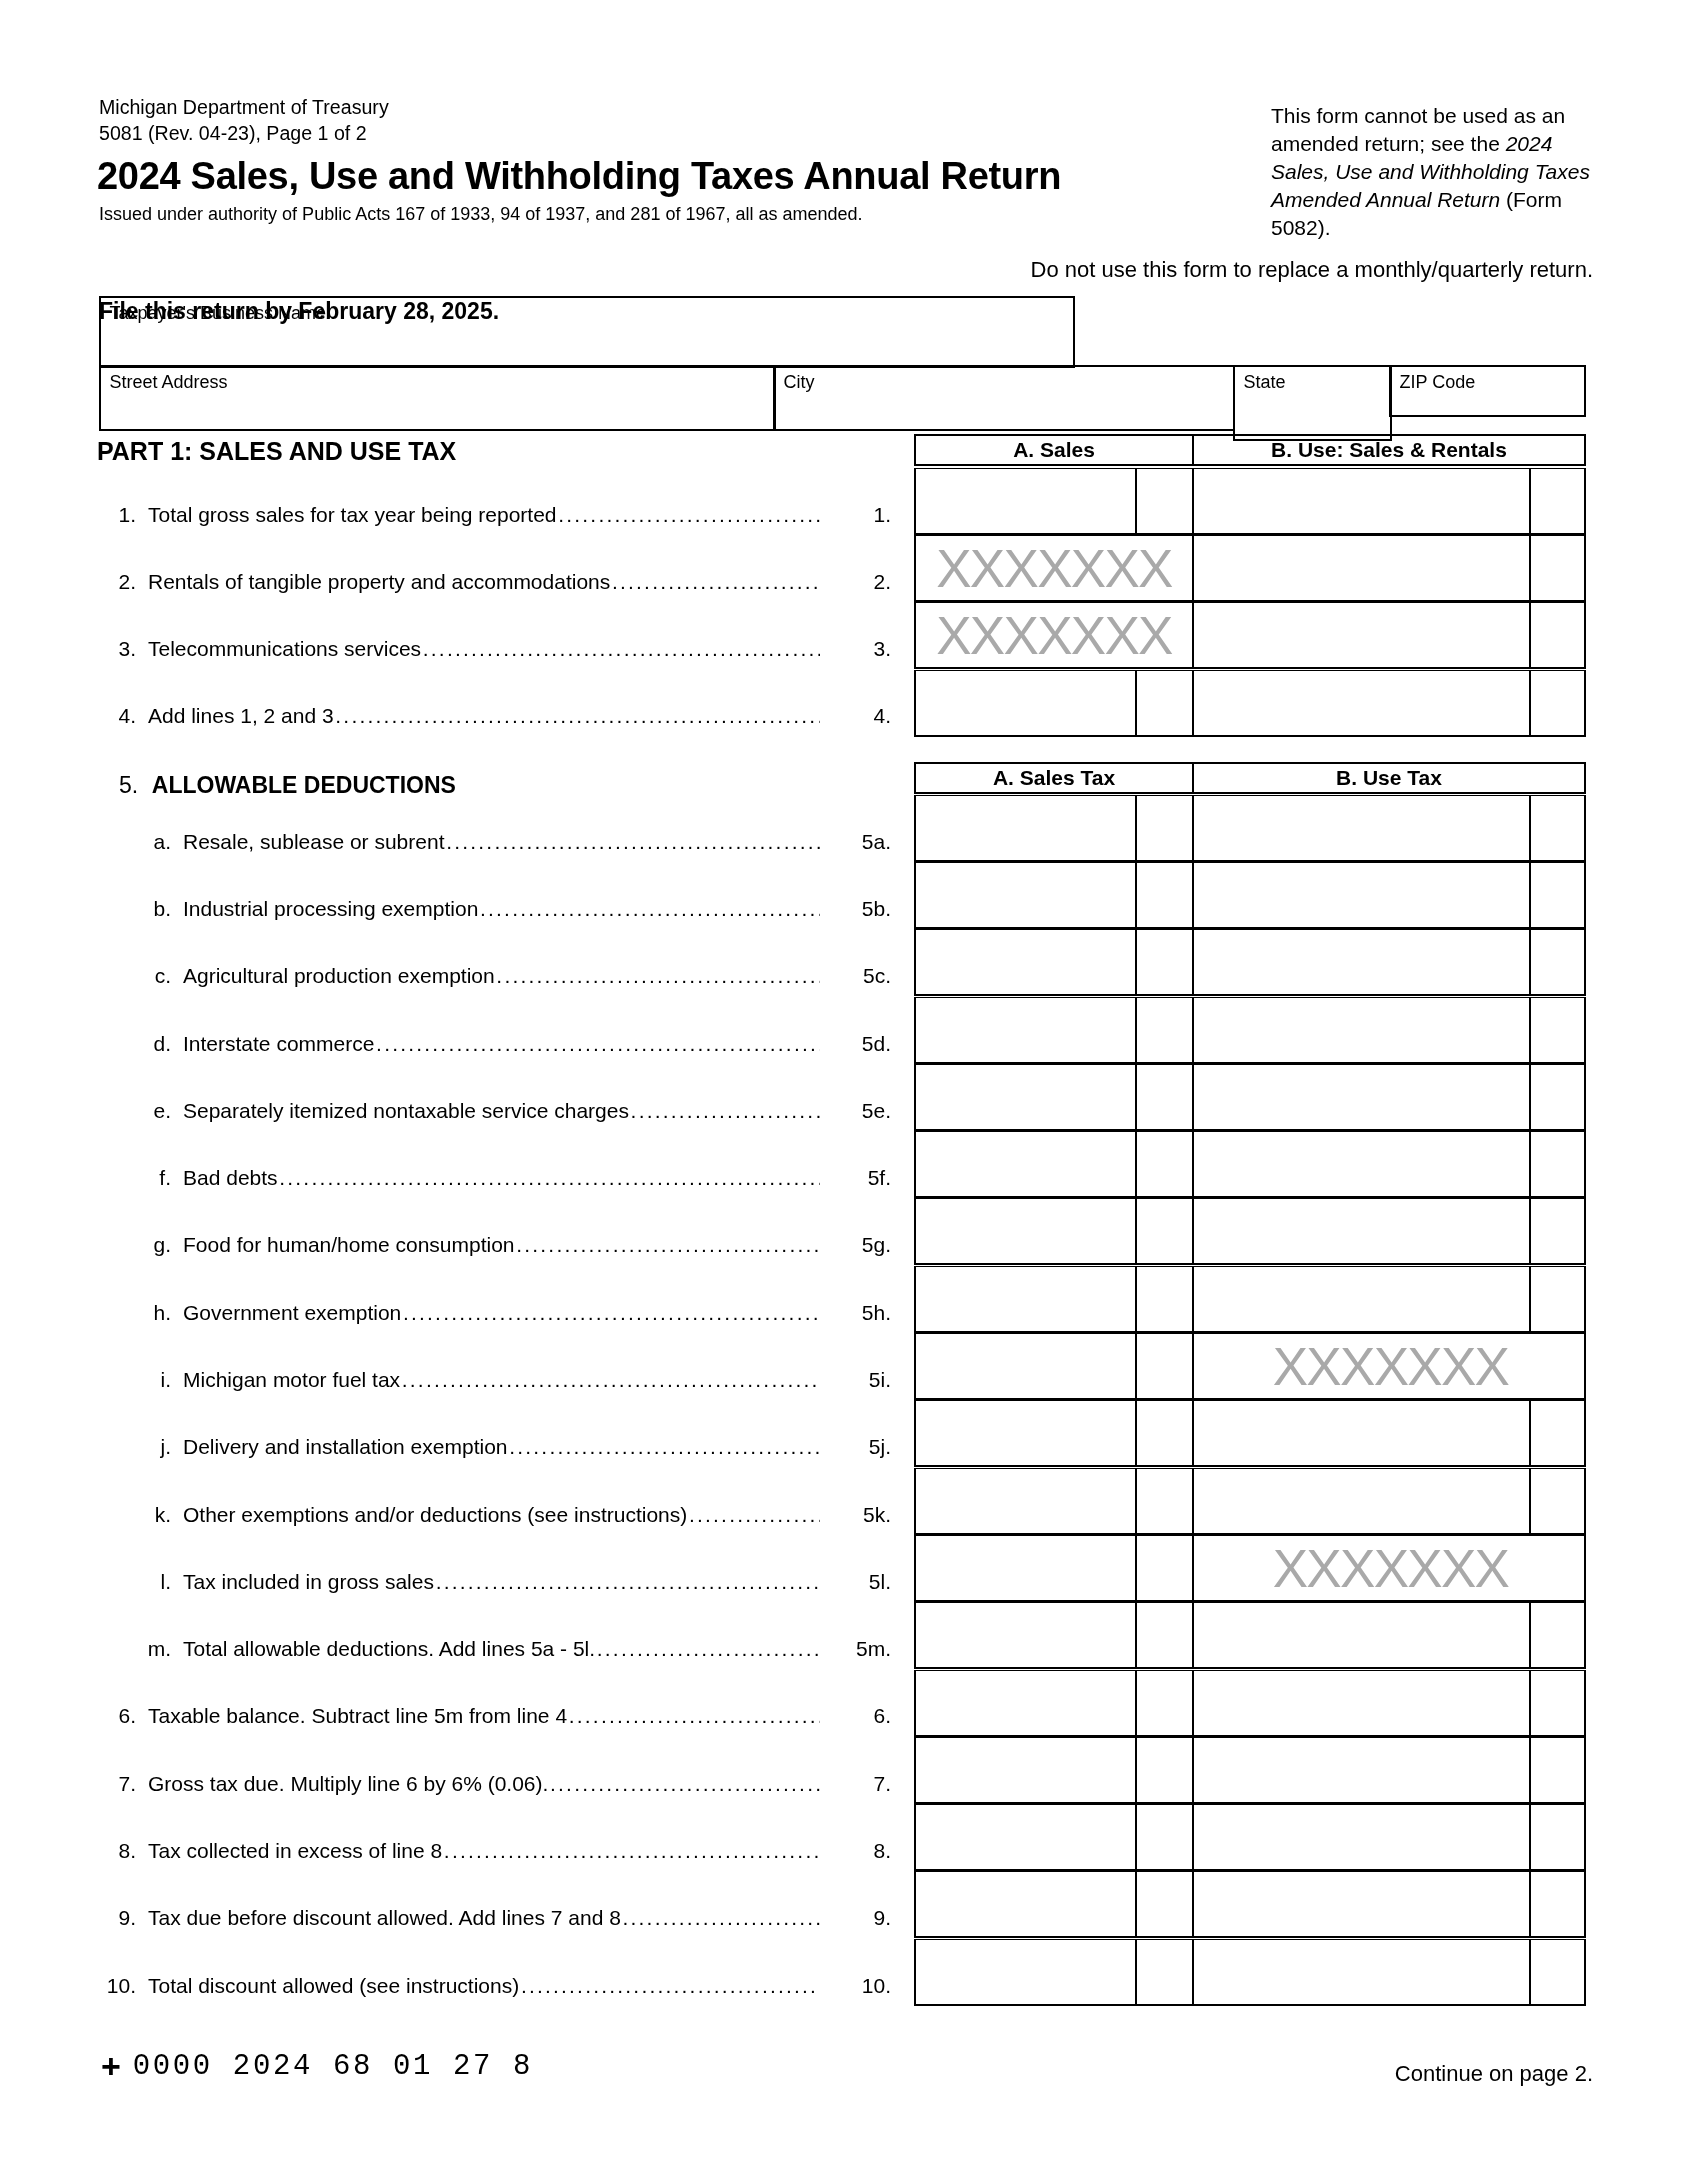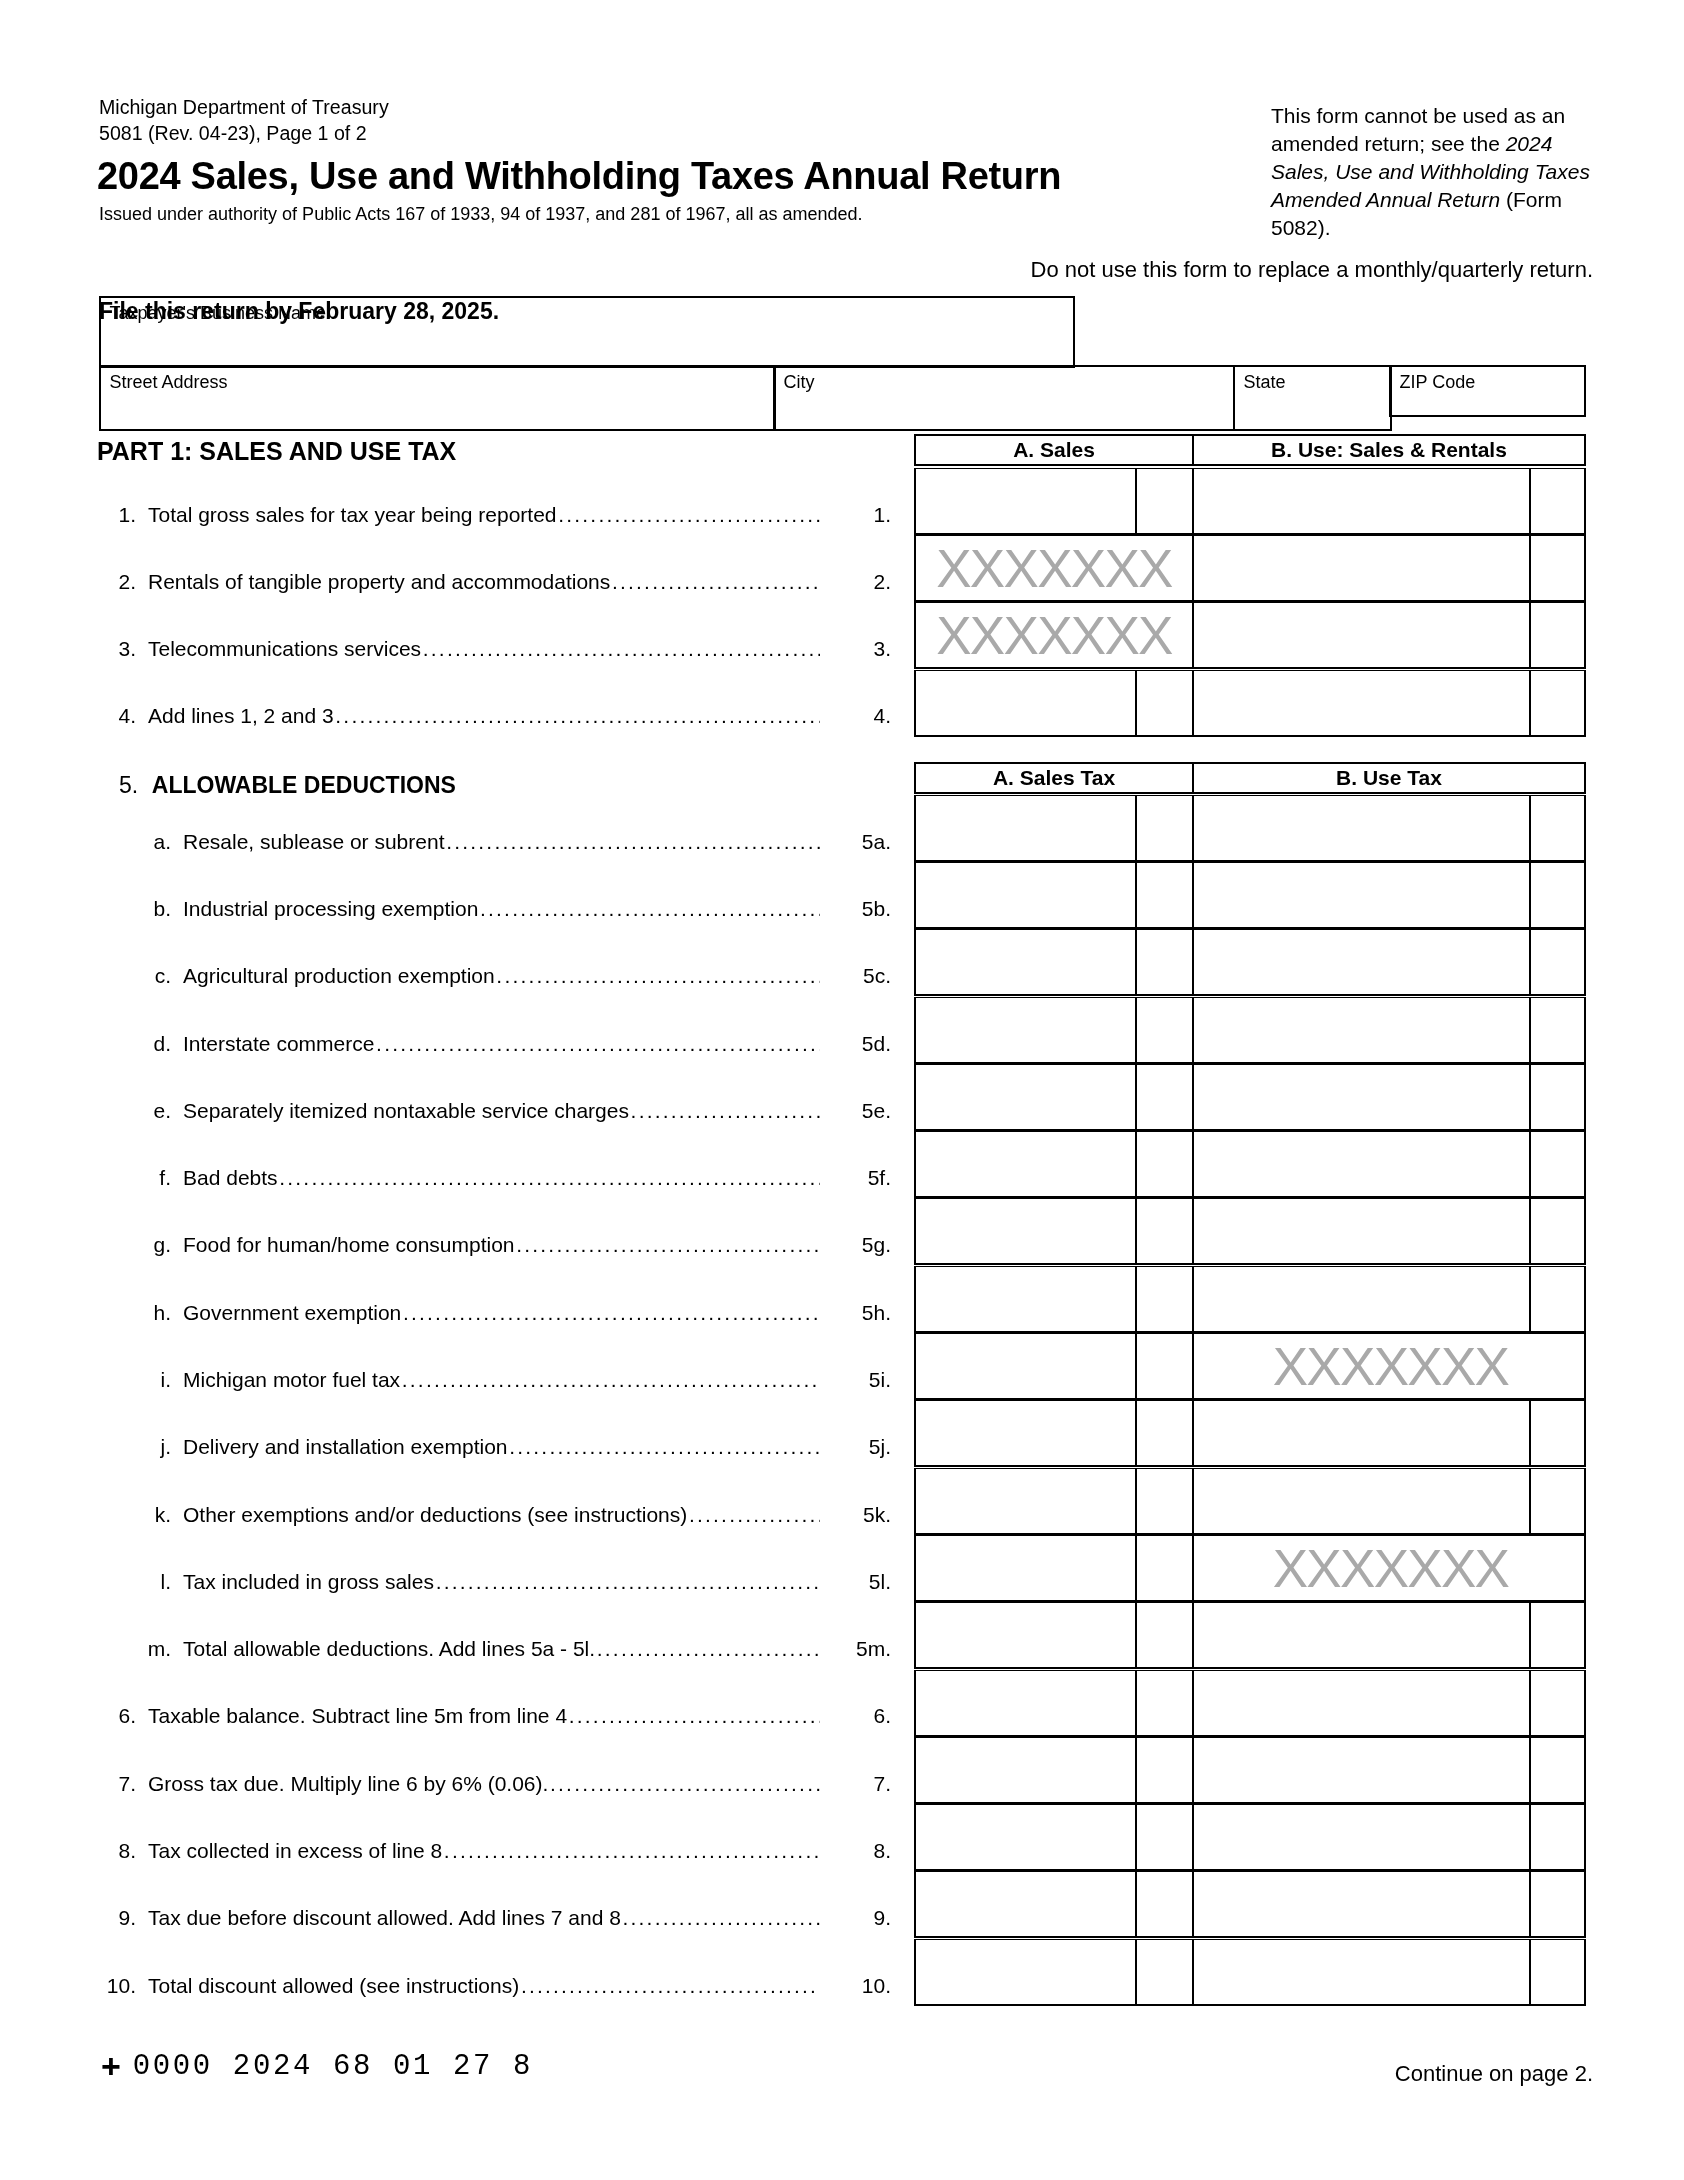--- a/index.html
+++ b/index.html
@@ -228,21 +228,21 @@
 
   <div class="idbox" style="left:99px; top:296px; width:976px; height:72px;">
     <span class="lbl">Taxpayer's Business Name</span>
   </div>
   <div class="idbox" style="left:99px; top:365px; width:677px; height:66px;">
     <span class="lbl">Street Address</span>
   </div>
   <div class="idbox" style="left:773px; top:365px; width:462px; height:66px;">
     <span class="lbl">City</span>
   </div>
-  <div class="idbox" style="left:1233px; top:365px; width:159px; height:66px;padding-left:24px;">
+  <div class="idbox" style="left:1233px; top:365px; width:159px; height:76px;padding-left:24px;">
     <span class="lbl">State</span>
   </div>
   <div class="idbox" style="left:1389px; top:365px; width:197px; height:52px;">
     <span class="lbl">ZIP Code</span>
   </div>
 
   <div class="part-heading">PART 1: SALES AND USE TAX</div>
 
   <div class="deductions-heading">
     <span class="num">5.</span><span class="txt">ALLOWABLE DEDUCTIONS</span>

